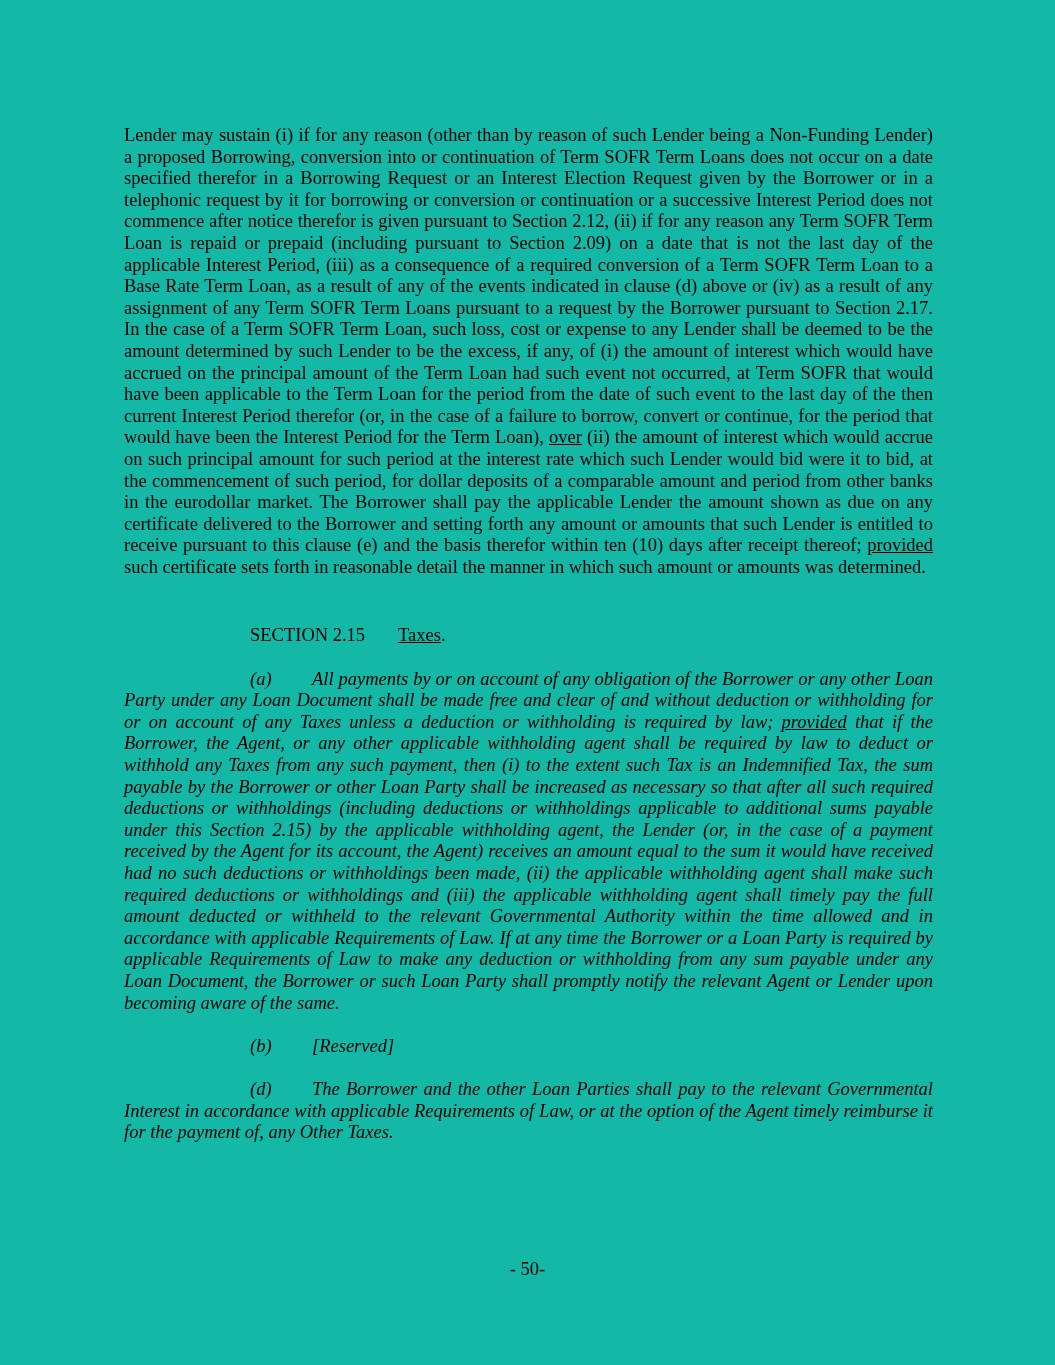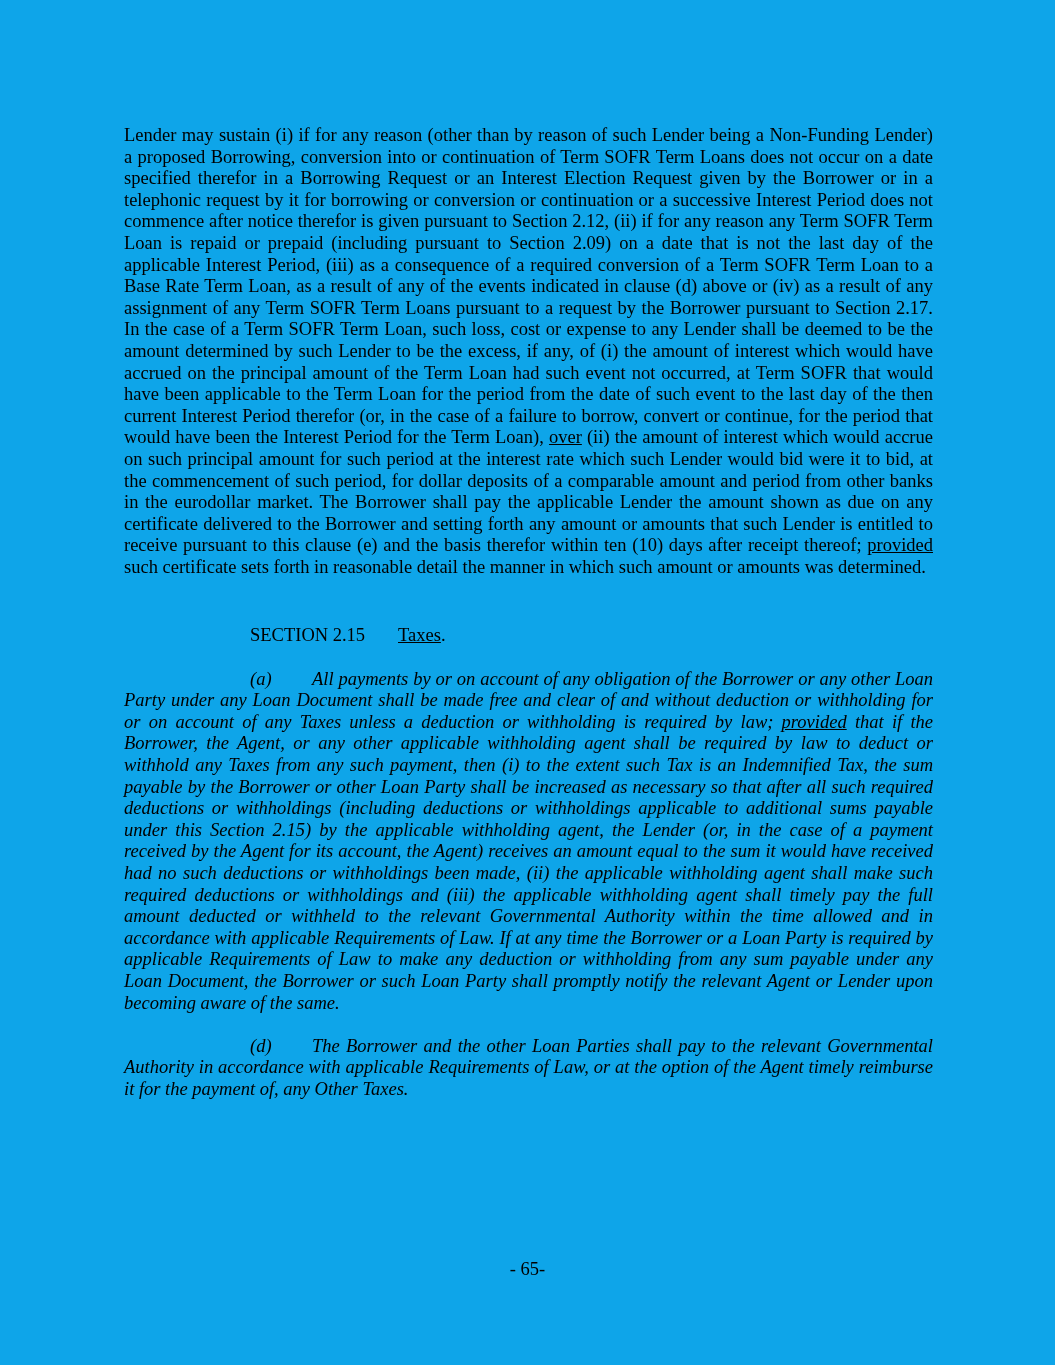--- a/index.html
+++ b/index.html
@@ -4,21 +4,21 @@
 <style>
   html, body {
     margin: 0;
     padding: 0;
     background: #ffffff;
   }
   .page {
     position: relative;
     width: 1055px;
     height: 1365px;
-    background: #0ea5e9;
+    background: #14b8a6;
     color: #000000;
     font-family: "Liberation Serif", "DejaVu Serif", serif;
     overflow: hidden;
   }
   .content {
     position: absolute;
     left: 124px;
     top: 125px;
     width: 809px;
   }
@@ -67,20 +67,21 @@
 
 <div class="page">
   <div class="content">
 
     <p class="para"><span>Lender may sustain (i) if for any reason (other than by reason of such Lender being a Non-Funding Lender) a proposed Borrowing, conversion into or continuation of Term SOFR Term Loans does not occur on a date specified therefor in a Borrowing Request or an Interest Election Request given by the Borrower or in a telephonic request by it for borrowing or conversion or continuation or a successive Interest Period does not commence after notice therefor is given pursuant to Section 2.12, (ii) if for any reason any Term SOFR Term Loan is repaid or prepaid (including pursuant to Section 2.09) on a date that is not the last day of the applicable Interest Period, (iii) as a consequence of a required conversion of a Term SOFR Term Loan to a Base Rate Term Loan, as a result of any of the events indicated in clause (d) above or (iv) as a result of any assignment of any Term SOFR Term Loans pursuant to a request by the Borrower pursuant to Section 2.17.  In the case of a Term SOFR Term Loan, such loss, cost or expense to any Lender shall be deemed to be the amount determined by such Lender to be the excess, if any, of (i) the amount of interest which would have accrued on the principal amount of the Term Loan had such event not occurred, at Term SOFR that would have been applicable to the Term Loan for the period from the date of such event to the last day of the then current Interest Period therefor (or, in the case of a failure to borrow, convert or continue, for the period that would have been the Interest Period for the Term Loan), </span><span class="u">over</span><span> (ii) the amount of interest which would accrue on such principal amount for such period at the interest rate which such Lender would bid were it to bid, at the commencement of such period, for dollar deposits of a comparable amount and period from other banks in the eurodollar market.  The Borrower shall pay the applicable Lender the amount shown as due on any certificate delivered to the Borrower and setting forth any amount or amounts that such Lender is entitled to receive pursuant to this clause (e) and the basis therefor within ten (10) days after receipt thereof; </span><span class="u">provided</span><span> such certificate sets forth in reasonable detail the manner in which such amount or amounts was determined.</span></p>
 
     <p class="heading"><span class="sec-label">SECTION 2.15</span><span class="u">Taxes</span><span>.</span></p>
 
     <p class="para indent"><span class="marker">(a)</span><span>All payments by or on account of any obligation of the Borrower or any other Loan Party under any Loan Document shall be made free and clear of and without deduction or withholding for or on account of any Taxes unless a deduction or withholding is required by law; </span><span class="u">provided</span><span> that if the Borrower, the Agent, or any other applicable withholding agent shall be required by law to deduct or withhold any Taxes from any such payment, then (i) to the extent such Tax is an Indemnified Tax, the sum payable by the Borrower or other Loan Party shall be increased as necessary so that after all such required deductions or withholdings (including deductions or withholdings applicable to additional sums payable under this Section 2.15) by the applicable withholding agent, the Lender (or, in the case of a payment received by the Agent for its account, the Agent) receives an amount equal to the sum it would have received had no such deductions or withholdings been made, (ii) the applicable withholding agent shall make such required deductions or withholdings and (iii) the applicable withholding agent shall timely pay the full amount deducted or withheld to the relevant Governmental Authority within the time allowed and in accordance with applicable Requirements of Law.  If at any time the Borrower or a Loan Party is required by applicable Requirements of Law to make any deduction or withholding from any sum payable under any Loan Document, the Borrower or such Loan Party shall promptly notify the relevant Agent or Lender upon becoming aware of the same.</span></p>
 
+    <p class="para indent"><span class="marker">(b)</span><span>[Reserved]</span></p>
 
 
-    <p class="para indent"><span class="marker">(d)</span><span>The Borrower and the other Loan Parties shall pay to the relevant Governmental Authority in accordance with applicable Requirements of Law, or at the option of the Agent timely reimburse it for the payment of, any Other Taxes.</span></p>
+    <p class="para indent"><span class="marker">(d)</span><span>The Borrower and the other Loan Parties shall pay to the relevant Governmental Interest in accordance with applicable Requirements of Law, or at the option of the Agent timely reimburse it for the payment of, any Other Taxes.</span></p>
 
   </div>
 
-  <div class="page-number">- 65-</div>
+  <div class="page-number">- 50-</div>
 </div>
 
 </body></html>

